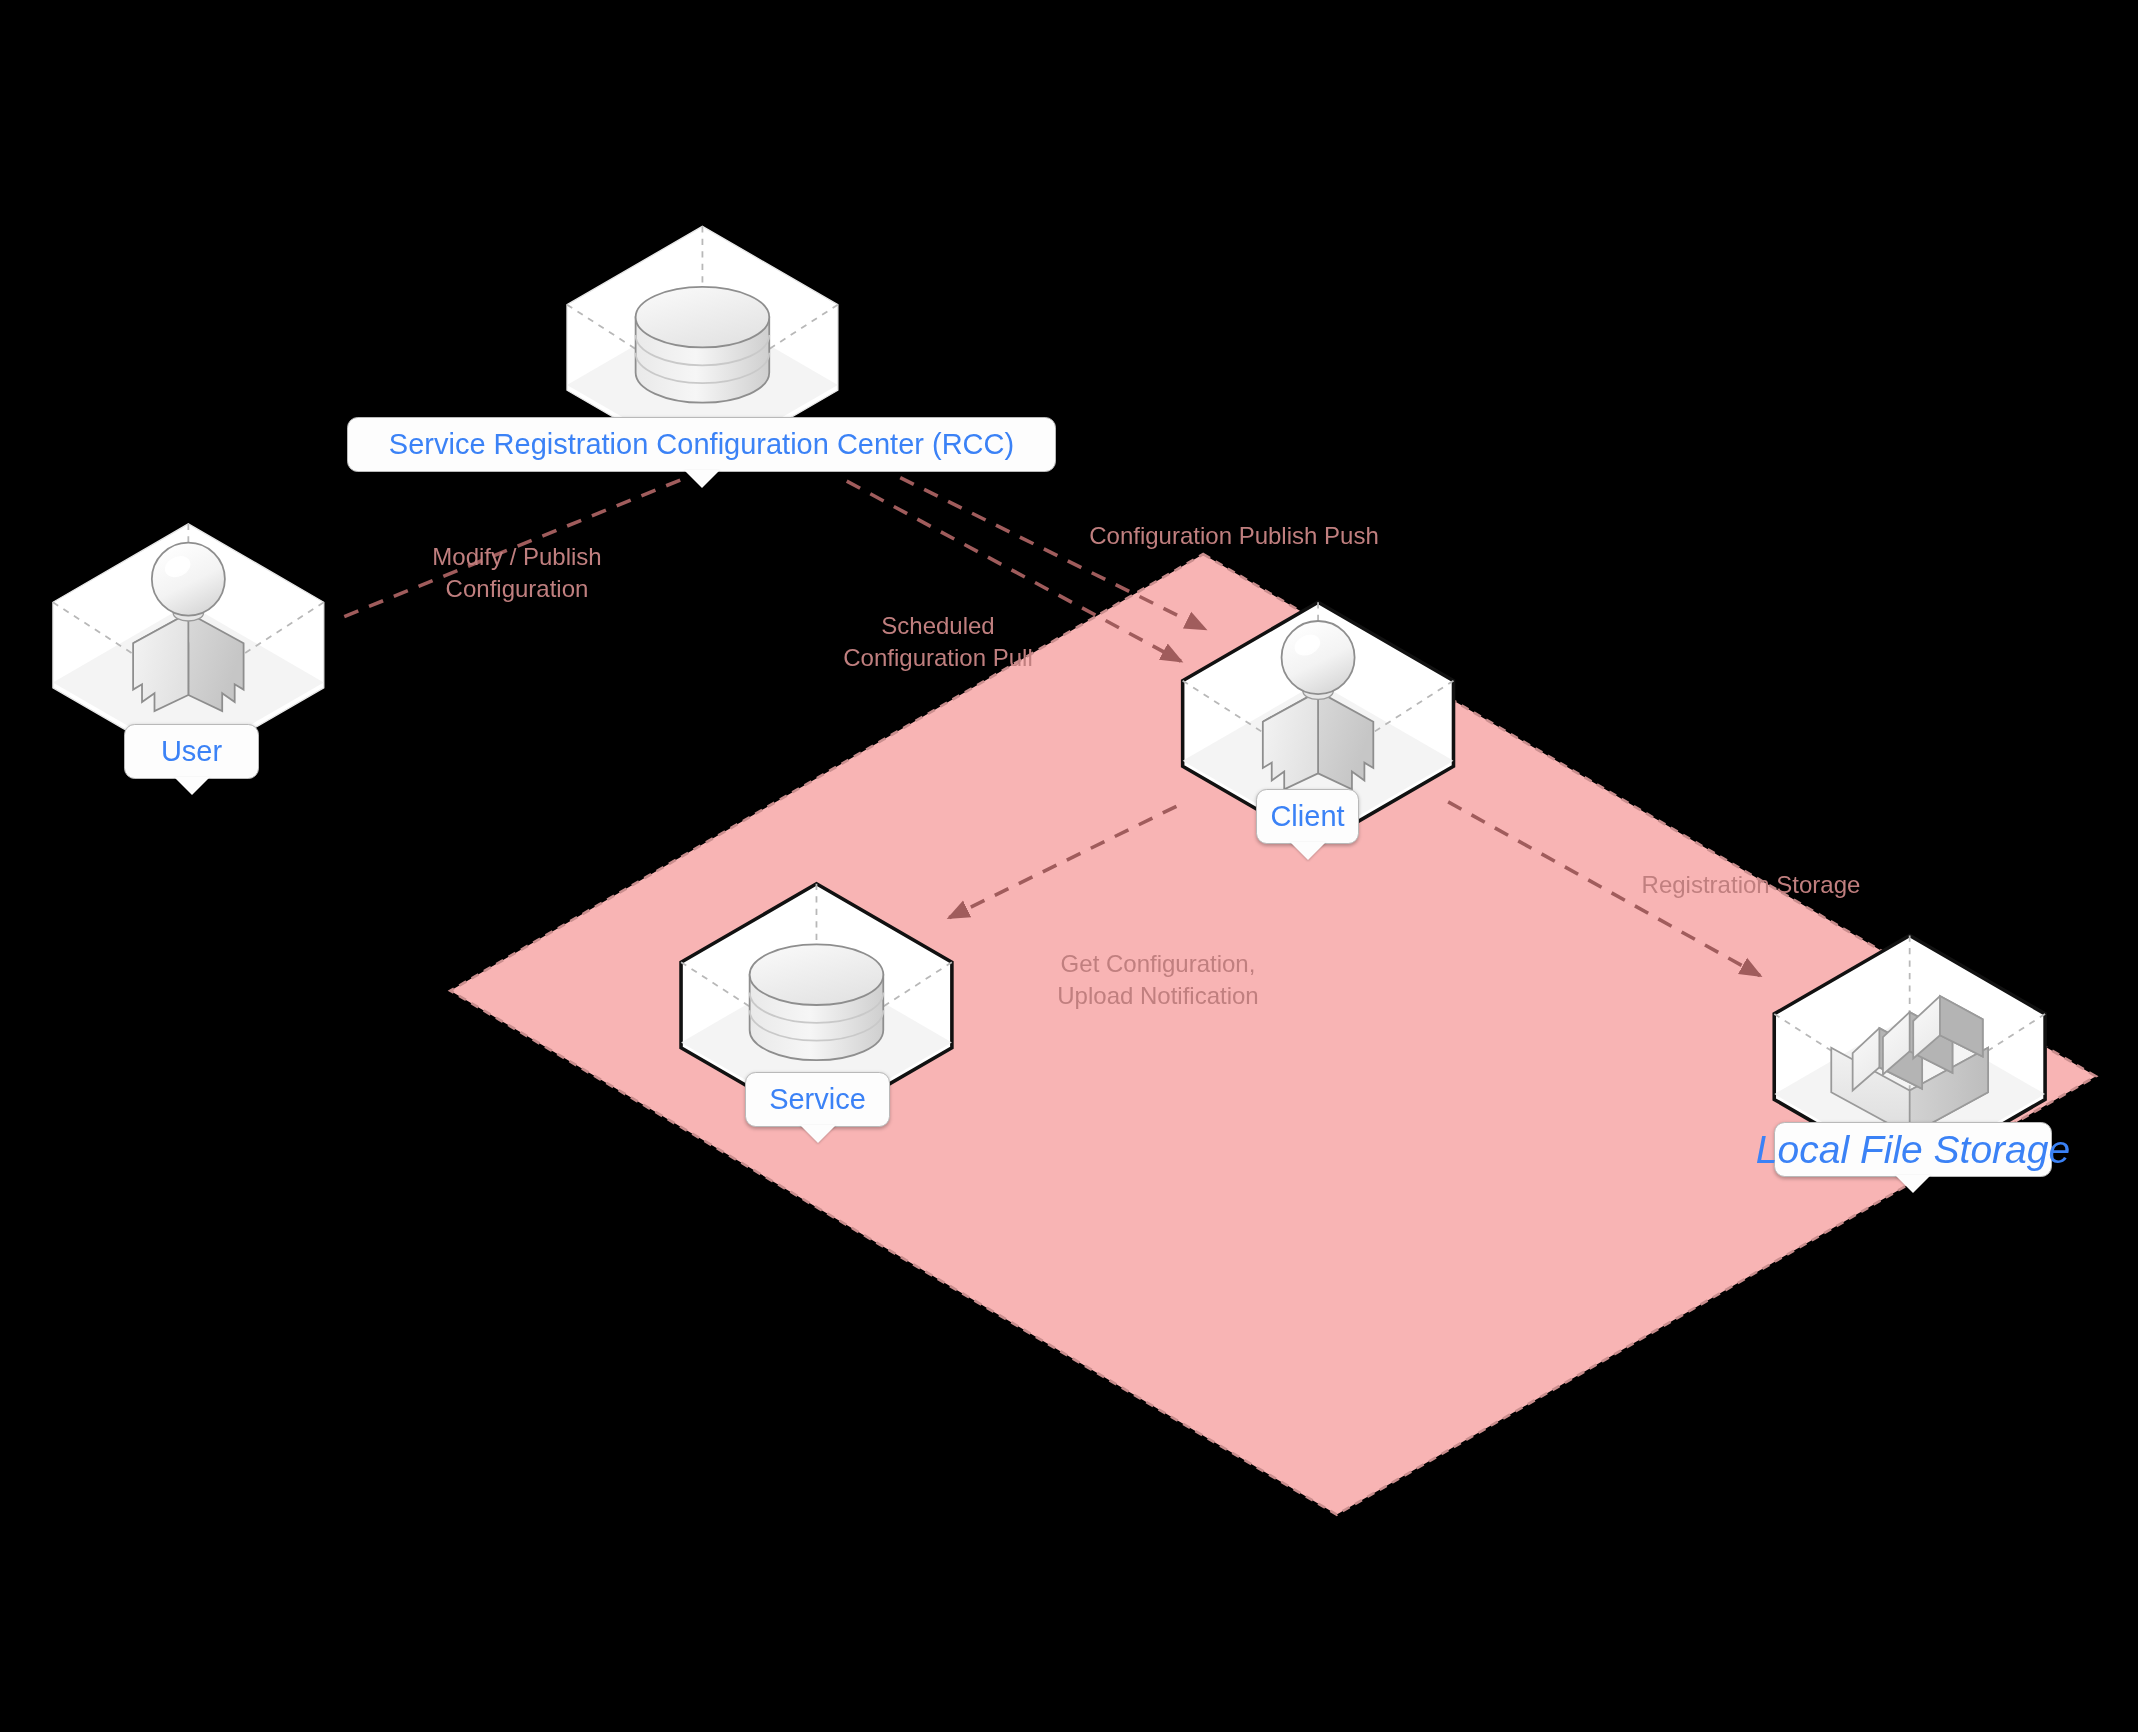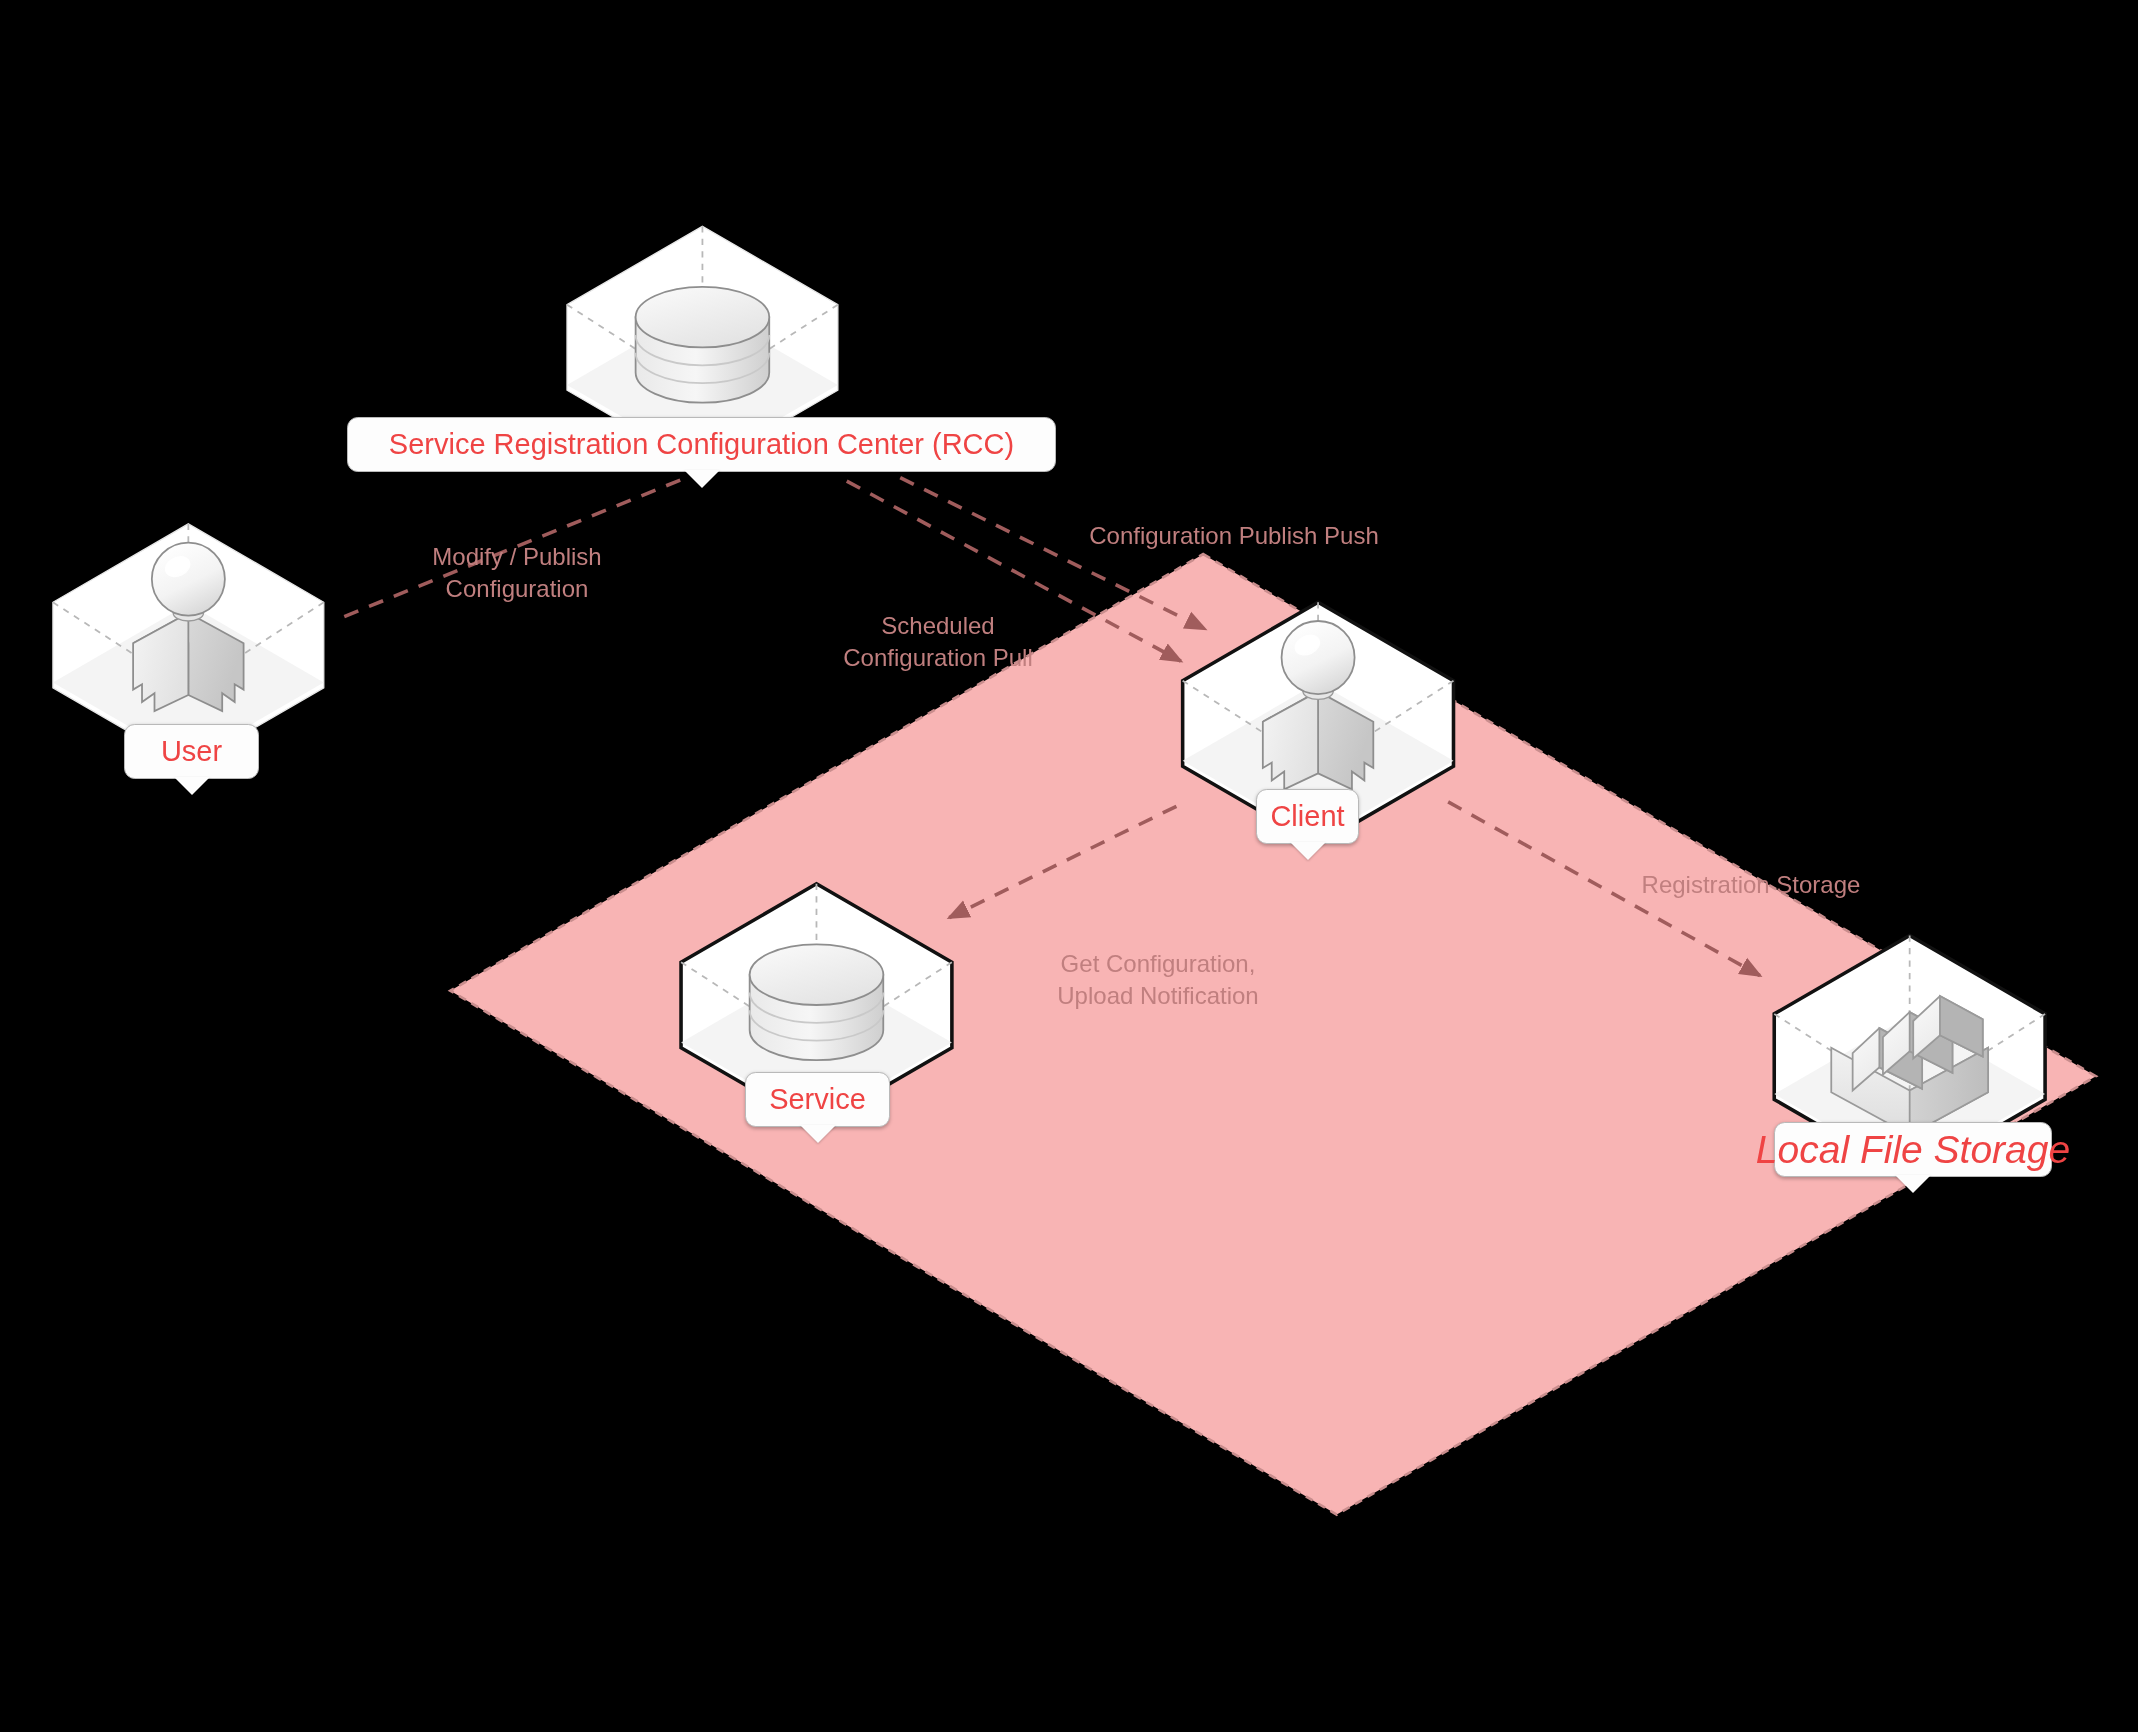--- a/index.html
+++ b/index.html
@@ -6,21 +6,21 @@
   body{width:2139px;height:1732px;overflow:hidden;font-family:"Liberation Sans",sans-serif;}
   #stage{position:relative;width:2139px;height:1732px;background:#000;}
   #stage svg.layer{position:absolute;left:0;top:0;width:2139px;height:1732px;}
   #svg-nodes{z-index:3;}
   #svg-edges{z-index:2;}
   #svg-region{z-index:1;}
   .node-label{
     position:absolute;z-index:5;
     background:#fdfdfd;border:1.8px solid #b9b9b9;border-radius:10.7px;
     box-shadow:0 1.8px 3.6px rgba(0,0,0,.25);
-    color:#ef4444;font-family:"Liberation Sans",sans-serif;
+    color:#3b82f6;font-family:"Liberation Sans",sans-serif;
     display:flex;align-items:center;justify-content:center;
     white-space:nowrap;box-sizing:border-box;
   }
   .node-label .tail{
     position:absolute;left:50%;bottom:-17px;transform:translateX(-50%);
     width:0;height:0;border-left:18.7px solid transparent;border-right:18.7px solid transparent;
     border-top:18px solid #fdfdfd;
     filter:drop-shadow(0 1.8px 0.9px rgba(0,0,0,.22));
   }
   .edge-label{

